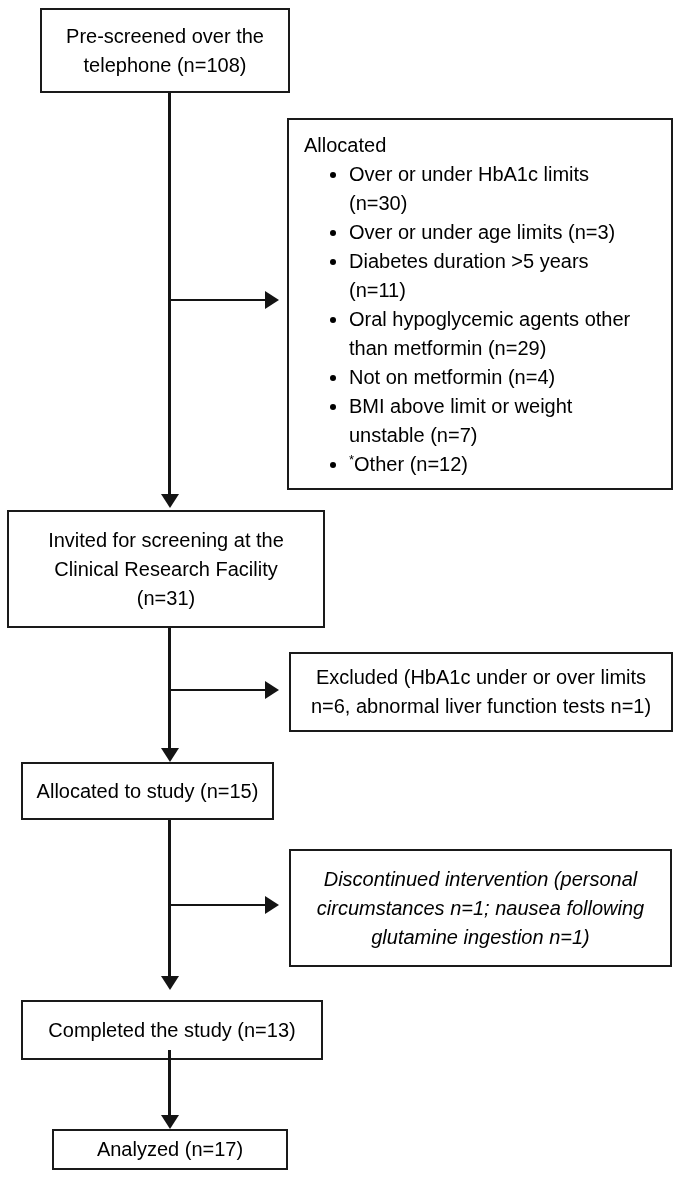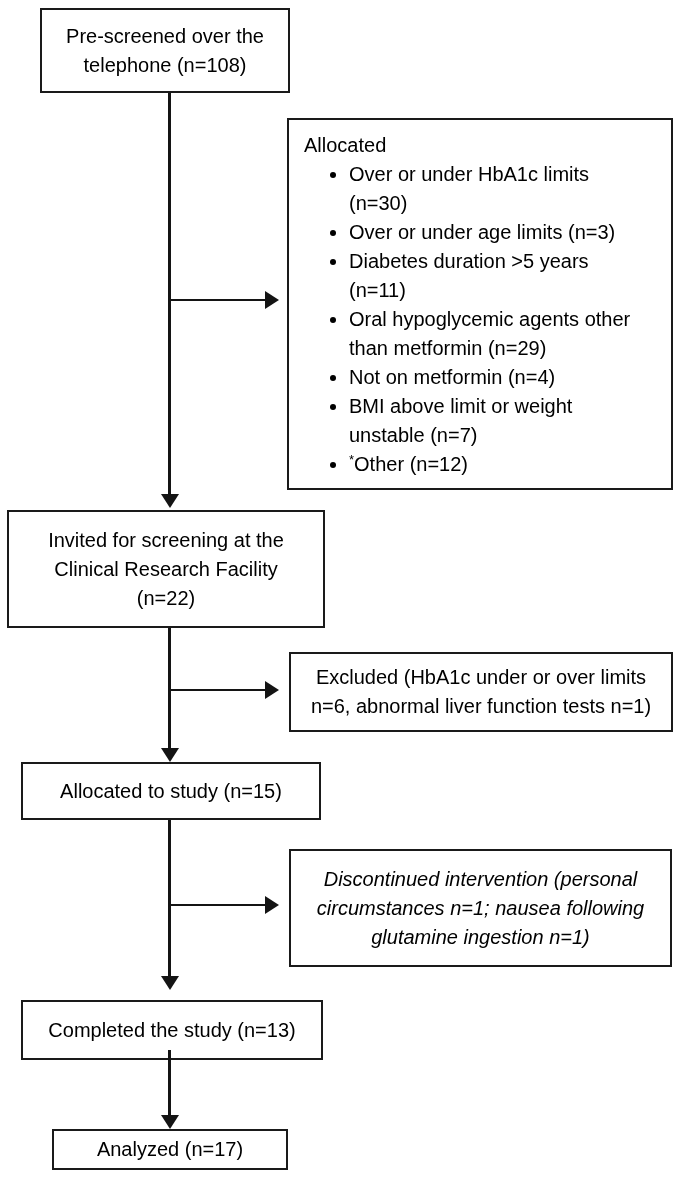--- a/index.html
+++ b/index.html
@@ -26,21 +26,21 @@
   }
   .center-box {
     display: flex;
     align-items: center;
     justify-content: center;
     text-align: center;
   }
   
   .b-prescreened { left: 40px;  top: 8px;    width: 250px; height: 85px;  padding: 0 8px; }
   .b-invited     { left: 7px;   top: 510px;  width: 318px; height: 118px; padding: 0 18px; }
-  .b-allocated   { left: 21px;  top: 762px;  width: 300px; height: 58px;  padding: 0 10px; }
+  .b-allocated   { left: 21px;  top: 762px;  width: 253px; height: 58px;  padding: 0 10px; }
   .b-completed   { left: 21px;  top: 990px;  width: 302px; height: 60px;  padding: 0 10px; margin-top: 10px; }
   .b-analyzed    { left: 52px;  top: 1129px; width: 236px; height: 41px;  padding: 0 8px; }
   
   .b-excluded1   { left: 287px; top: 118px;  width: 386px; height: 372px; padding: 11px 10px 11px 15px; }
   .b-excluded2   { left: 289px; top: 652px;  width: 384px; height: 80px;  padding: 11px 9px; }
   .b-discont     { left: 289px; top: 849px;  width: 383px; height: 118px; padding: 0 9px; font-style: italic; }
 
   .side-title { text-align: left; }
   .b-excluded1 ul {
     margin: 0;
@@ -76,21 +76,21 @@
 </head>
 <body>
 
 <div class="canvas">
 
   <div class="box center-box b-prescreened">
     <span>Pre-screened over the telephone (n=108)</span>
   </div>
 
   <div class="box center-box b-invited">
-    <span>Invited for screening at the Clinical Research Facility (n=22)</span>
+    <span>Invited for screening at the Clinical Research Facility (n=31)</span>
   </div>
 
   <div class="box center-box b-allocated">
     <span>Allocated to study (n=15)</span>
   </div>
 
   <div class="box center-box b-completed">
     <span>Completed the study (n=13)</span>
   </div>
 

